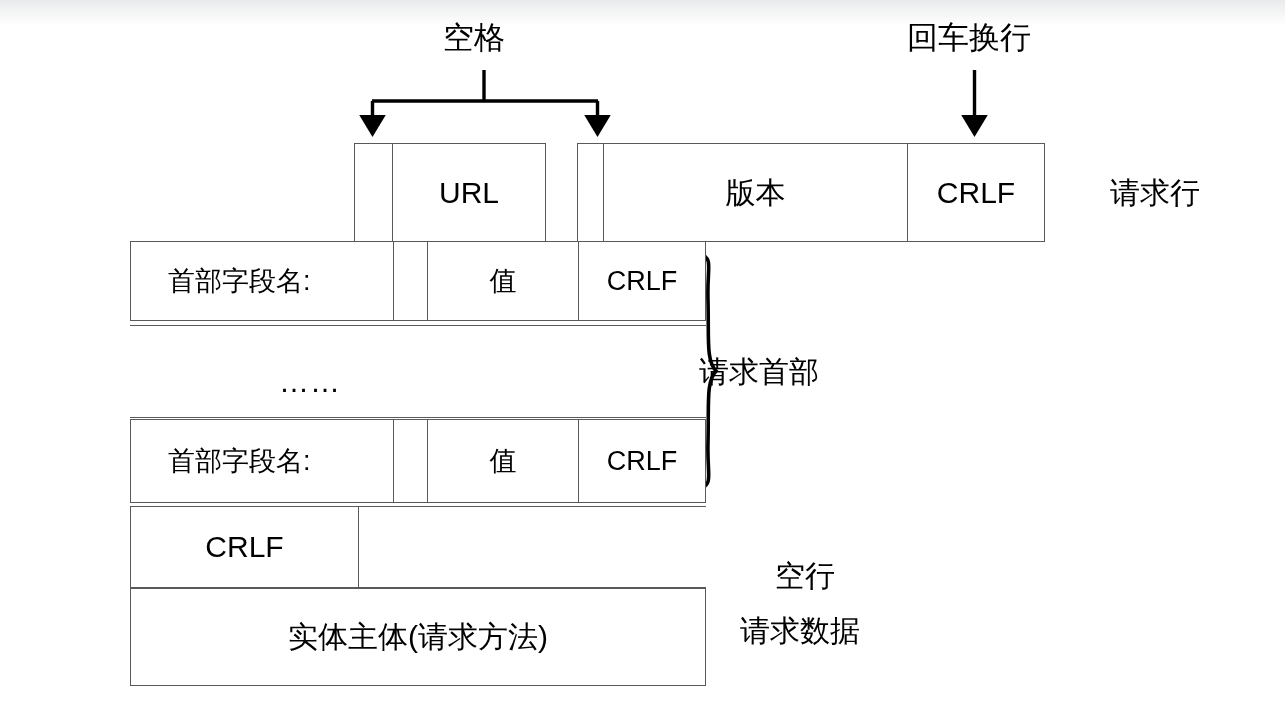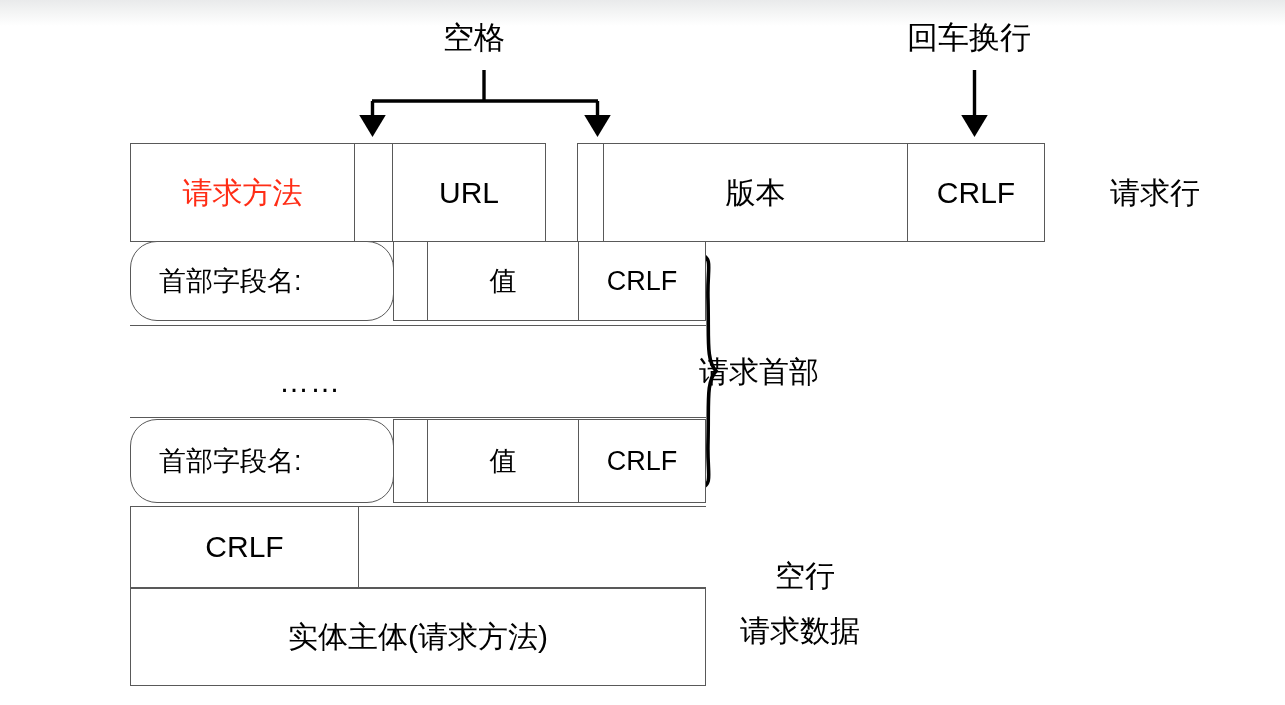--- a/index.html
+++ b/index.html
@@ -34,21 +34,21 @@
     display: flex;
     align-items: center;
     justify-content: center;
     color: #000000;
     font-size: 30px;
     line-height: 1;
     white-space: nowrap;
   }
   .cell.small   { font-size: 27px; }
   .cell.method  { color: #ff2d16; font-size: 30px; }
-  .cell.left    { justify-content: flex-start; padding-left: 28px; border-radius: 27px; }
+  .cell.left    { justify-content: flex-start; padding-left: 37px; }
   .cell.noright { border-right: none; }
   .cell.plain   { border: none; border-top: 1.6px solid #595959; border-bottom: 1.6px solid #595959; }
 
   .label {
     position: absolute;
     color: #000000;
     font-size: 30px;
     line-height: 1;
     white-space: nowrap;
   }
@@ -100,21 +100,20 @@
 
     <g>
       <path d="M 702 255
                C 713 259, 707 268, 708 300
                C 709 340, 706 360, 716 371
                C 706 382, 709 402, 708 442
                C 707 474, 713 483, 702 488" fill="none" stroke="#000000" stroke-width="3.6" stroke-linecap="round"></path>
     </g>
   </svg>
 
-  <div class="cell method" style="left:130px; top:143px; width:225px; height:99px;">请求方法</div>
 
   <div class="cell" style="left:354px; top:143px; width:39px; height:99px;"></div>
 
   <div class="cell" style="left:392px; top:143px; width:154px; height:99px;">URL</div>
 
   <div class="cell" style="left:577px; top:143px; width:27px; height:99px;"></div>
 
   <div class="cell" style="left:603px; top:143px; width:305px; height:99px;">版本</div>
 
   <div class="cell" style="left:907px; top:143px; width:138px; height:99px;">CRLF</div>

